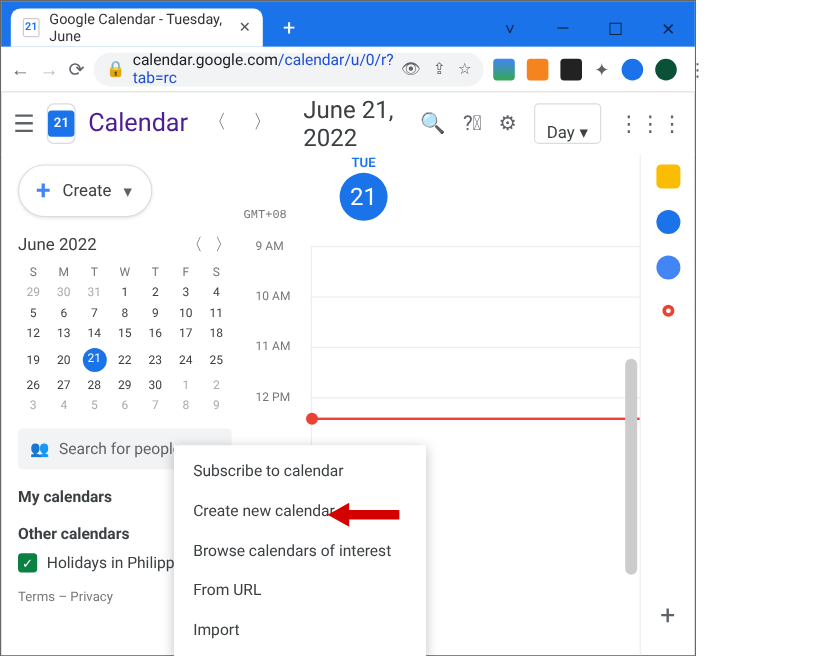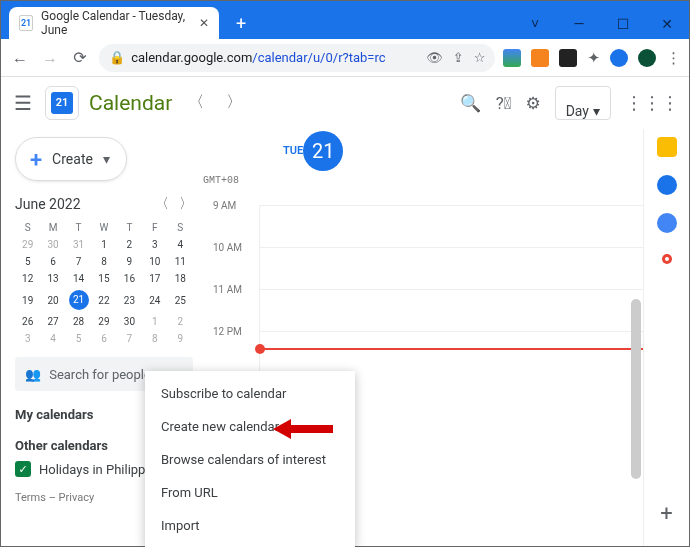--- a/index.html
+++ b/index.html
@@ -1,36 +1,36 @@
 <!DOCTYPE html>
 <html><head>
 <meta charset="utf-8">
 <style>
   * { box-sizing: border-box; margin:0; padding:0; font-family: "Segoe UI", Roboto, Arial, sans-serif; }
   html,body{width:690px;height:547px;overflow:hidden;background:#fff;}
-  .chrome{width:690px;height:547px;background:#fff;border:1px solid #666;position:relative;}
+  .chrome{width:580px;height:547px;background:#fff;border:1px solid #666;position:relative;}
   .tabstrip{height:38px;background:#1a73e8;display:flex;align-items:flex-end;}
   .tab{background:#fff;height:32px;border-radius:8px 8px 0 0;display:flex;align-items:center;padding:0 10px;margin-left:8px;width:210px;font-size:12px;color:#333;gap:8px;}
   .tab .favicon{width:16px;height:16px;background:#fff;border:1px solid #ccc;border-radius:2px;display:flex;align-items:center;justify-content:center;font-size:9px;color:#1a73e8;font-weight:600;}
   .tab .close{margin-left:auto;color:#555;}
   .newtab{width:28px;height:28px;border-radius:50%;color:#fff;display:flex;align-items:center;justify-content:center;margin-left:8px;font-size:18px;margin-bottom:2px;}
   .winctrl{margin-left:auto;display:flex;color:#0b254a;}
   .winctrl div{width:44px;height:30px;display:flex;align-items:center;justify-content:center;font-size:14px;}
   .addrbar{height:38px;background:#fff;display:flex;align-items:center;padding:0 8px;gap:8px;border-bottom:1px solid #e0e0e0;}
   .navicon{color:#5f6368;font-size:16px;width:22px;text-align:center;}
   .url{flex:1;background:#f1f3f4;border-radius:14px;height:28px;display:flex;align-items:center;padding:0 10px;font-size:13px;color:#5f6368;gap:6px;}
   .url .addr{color:#202124;}
   .exticons{display:flex;gap:10px;color:#5f6368;font-size:15px;align-items:center;}
   .ext{width:18px;height:18px;border-radius:3px;display:inline-block;}
 
   .appbar{height:52px;display:flex;align-items:center;padding:0 10px;gap:10px;border-bottom:1px solid #fff;}
   .hamb{color:#5f6368;font-size:20px;width:24px;text-align:center;}
   .logo{width:34px;height:34px;border-radius:6px;background:#fff;border:1px solid #dadce0;display:flex;align-items:center;justify-content:center;}
   .logo-inner{width:22px;height:22px;border-radius:3px;background:#1a73e8;color:#fff;font-size:11px;font-weight:600;display:flex;align-items:center;justify-content:center;position:relative;}
-  .appname{font-size:21px;color:#4d7c0f;}
+  .appname{font-size:21px;color:#4c1d95;}
   .todaybtn{border:1px solid #dadce0;border-radius:4px;height:34px;padding:0 12px;font-size:14px;color:#3c4043;display:flex;align-items:center;margin-left:20px;}
   .chev{color:#5f6368;font-size:16px;padding:0 6px;}
   .datetitle{font-size:20px;color:#3c4043;margin-left:10px;}
   .appbar-right{margin-left:auto;display:flex;align-items:center;gap:14px;color:#5f6368;font-size:17px;}
   .viewsel{border:1px solid #dadce0;border-radius:4px;height:34px;padding:0 10px;font-size:14px;color:#3c4043;display:flex;align-items:flex-end;gap:4px;}
   .apps{font-size:18px;}
 
   .main{display:flex;height:calc(547px - 38px - 38px - 52px - 2px);}
   .sidebar{width:202px;padding:8px 10px 0 14px;position:relative;}
   .createbtn{display:flex;align-items:center;gap:10px;border:1px solid #dadce0;border-radius:22px;height:44px;width:112px;padding:0 14px;box-shadow:0 1px 3px rgba(0,0,0,0.1);font-size:14px;color:#3c4043;margin-bottom:14px;}
@@ -42,21 +42,21 @@
   table.mcal td{padding:3px 0;width:14.28%;margin-top:40px;}
   td.dim{color:#aaa;}
   td.today span{background:#1a73e8;color:#fff;border-radius:50%;display:inline-block;width:20px;height:20px;line-height:20px;}
   .search{background:#f1f3f4;border-radius:4px;height:34px;display:flex;align-items:center;padding:0 10px;gap:8px;color:#5f6368;font-size:13px;margin-top:10px;overflow:hidden;white-space:nowrap;}
   .sect{font-size:13px;color:#3c4043;margin-top:16px;display:flex;align-items:center;}
   .calitem{display:flex;align-items:center;gap:8px;font-size:13px;color:#3c4043;margin-top:8px;}
   .chk{width:16px;height:16px;border-radius:3px;background:#0b8043;color:#fff;font-size:11px;display:flex;align-items:center;justify-content:center;}
   .footer{font-size:11px;color:#777;margin-top:14px;}
 
   .grid{flex:1;position:relative;border-left:0;}
-  .dayhead{display:flex;flex-direction:row;align-items:center;position:absolute;left:80px;top:0;}
+  .dayhead{display:flex;flex-direction:column;align-items:center;position:absolute;left:80px;top:0;}
   .dow{font-size:11px;color:#1a73e8;font-weight:600;}
   .daynum{width:40px;height:40px;border-radius:50%;background:#1a73e8;color:#fff;font-size:20px;display:flex;align-items:center;justify-content:center;margin-top:2px;}
   .tz{position:absolute;left:0;top:46px;font-size:10px;color:#777;font-family:Liberation Mono, monospace;}
   .hours{position:absolute;left:0;top:76px;right:0;}
   .hrow{height:42px;border-top:1px solid #eee;position:relative;margin-left:56px;}
   .hlabel{position:absolute;left:-46px;top:-6px;font-size:10px;color:#777;}
   .vline{position:absolute;left:56px;top:0;bottom:0;width:1px;background:#eee;}
   .nowline{position:absolute;left:56px;right:0;height:2px;background:#ea4335;top:143px;}
   .nowdot{position:absolute;left:52px;top:139px;width:10px;height:10px;border-radius:50%;background:#ea4335;}
   .scroll{position:absolute;right:2px;top:170px;width:10px;height:180px;background:#ccc;border-radius:5px;}
@@ -116,20 +116,21 @@
   </div>
 
   <div class="appbar">
     <span class="hamb">☰</span>
     <span class="logo">
         <span class="logo-inner">21</span>
       </span>
     <span class="appname">Calendar</span>
     <span class="chev">〈</span>
     <span class="chev">〉</span>
+    <span class="datetitle">June 21, 2022</span>
     <div class="appbar-right">
       <span>🔍</span>
       <span>?⃝</span>
       <span>⚙</span>
       <span class="viewsel">
           <span>Day</span> 
           <span>▾</span>
         </span>
       <span class="apps">⋮⋮⋮</span>
     </div>

